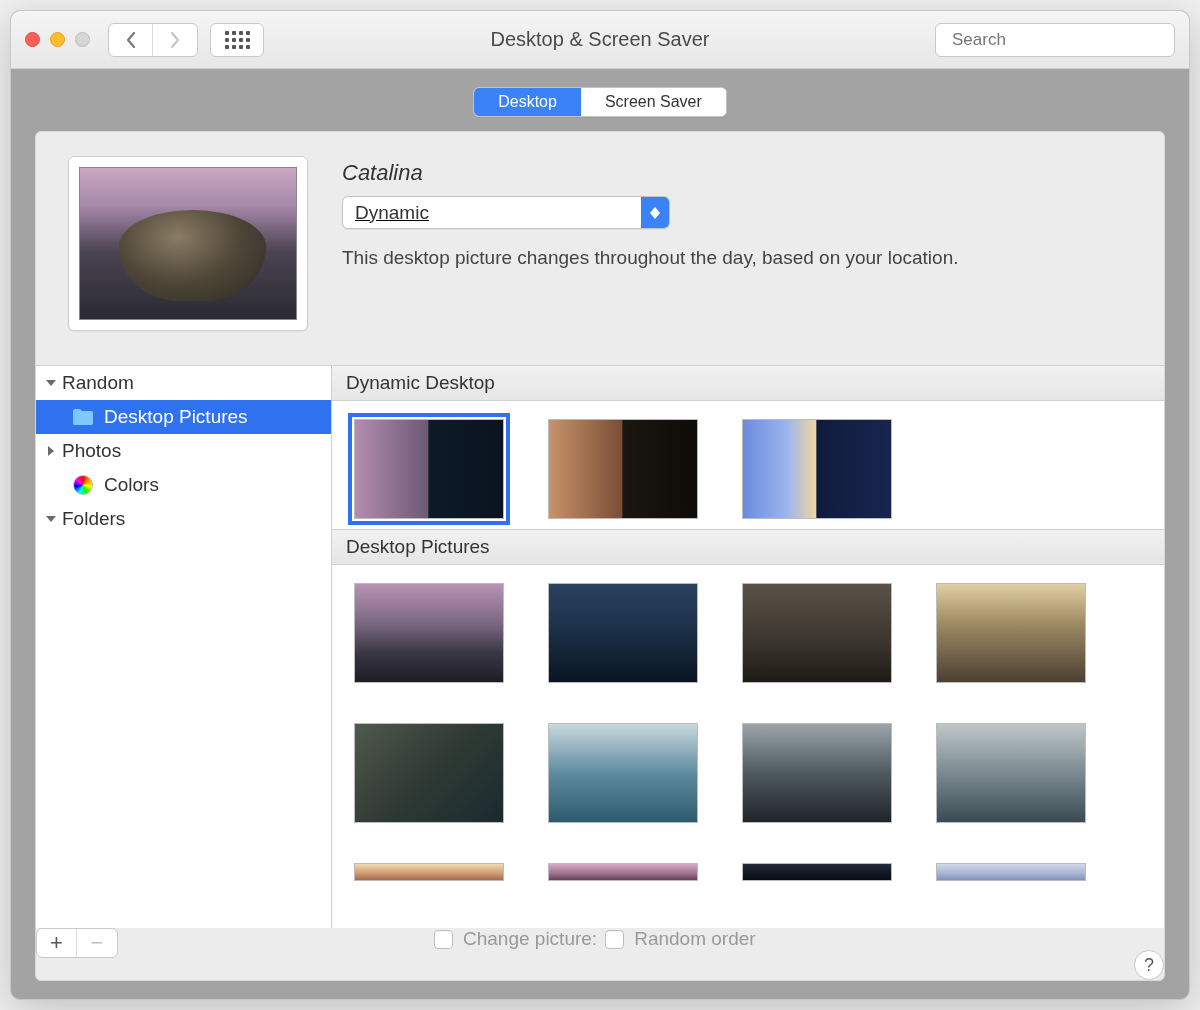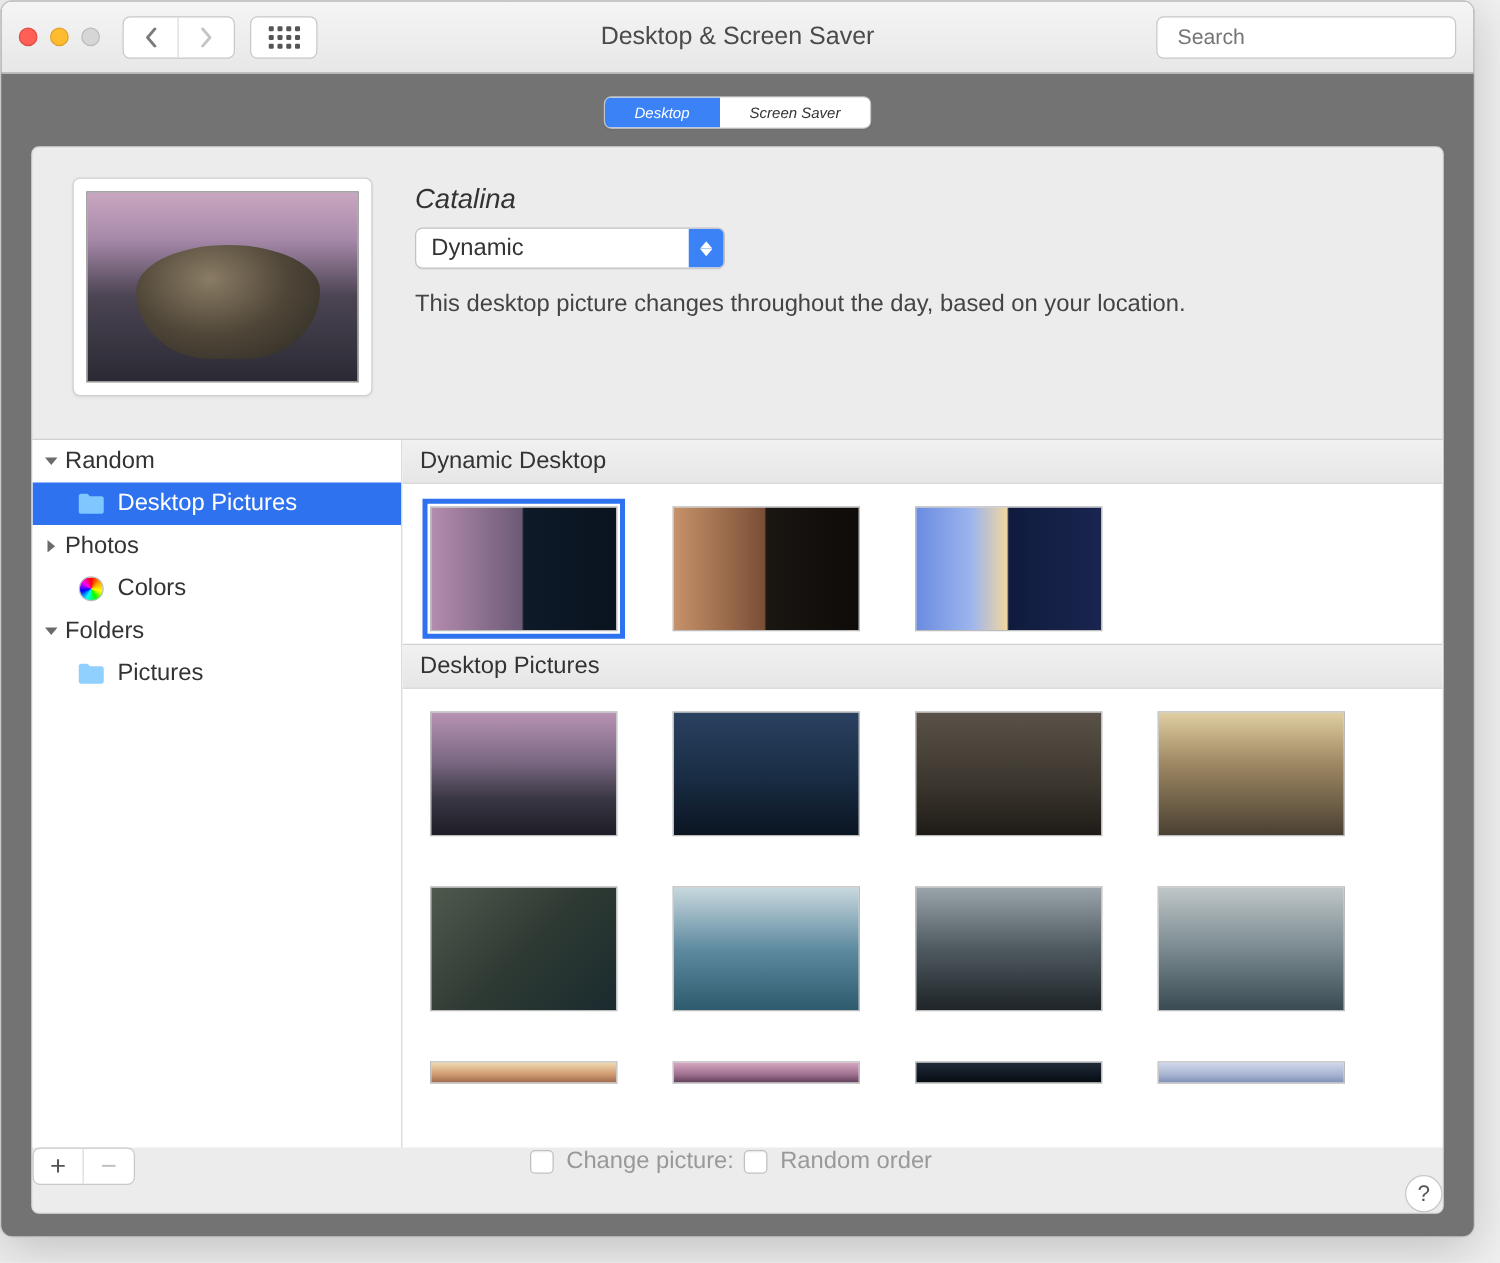--- a/index.html
+++ b/index.html
@@ -6,21 +6,22 @@
 body {
   font-family: -apple-system, "Helvetica Neue", Helvetica, Arial, sans-serif;
   background: #f0f0f0;
   width: 1200px;
   height: 1010px;
   overflow: hidden;
 }
 .window {
   width: 1180px;
   height: 990px;
-  background: #737373;
+  margin: 10px;
+  background: #a3a3a3;
   border-radius: 10px;
   border: 1px solid #c8c8c8;
   box-shadow: 0 10px 40px rgba(0,0,0,0.2);
   display: flex;
   flex-direction: column;
   overflow: hidden;
 }
 .titlebar {
   height: 58px;
   background: linear-gradient(#f5f5f5,#e7e7e7);
@@ -93,24 +94,23 @@
   align-self: center;
   display: flex;
   border: 1px solid #c3c3c3;
   border-radius: 6px;
   overflow: hidden;
   background: #fff;
   box-shadow: 0 1px 1px rgba(0,0,0,0.05);
 }
 .seg-tab {
   padding: 5px 24px;
-  font-size: 12px;
+  font-size: 16px;
   color: #333;
   background: #fff;
-  font-style: italic;
 }
 .seg-tab.active {
   background: #3b82f6;
   color: #fff;
 }
 .panel {
   flex: 1;
   margin-top: 14px;
   border: 1px solid #d8d8d8;
   border-radius: 6px;
@@ -142,27 +142,28 @@
 .preview-img::after {
   content:"";
   position:absolute; left:18%; right:14%; top:28%; bottom:12%;
   background: radial-gradient(ellipse at 40% 30%, #8a7c64 0%, #4f4638 50%, #2b2822 100%);
   border-radius: 50% 50% 40% 40% / 40% 40% 60% 60%;
 }
 .info-col { flex: 1; padding-top: 4px; }
 .wp-name { font-size: 22px; color: #333; margin-bottom: 10px; font-style: italic; }
 .popup {
   display: flex;
-  width: 248px;
+  width: 328px;
   border-radius: 6px;
   overflow: hidden;
   border: 1px solid #c2c2c2;
   height: 33px;
   background: #fff;
   box-shadow: 0 1px 1px rgba(0,0,0,0.05);
+  text-decoration: underline;
 }
 .popup-label {
   flex: 1;
   padding: 0 12px;
   font-size: 19px;
   color: #333;
   display: flex; align-items: center;
 }
 .popup-stepper {
   width: 28px;
@@ -404,29 +405,20 @@
               </span>
             <span>Colors</span>
           </div>
           <div class="tree-row">
             <span class="disclosure">
                 <svg viewBox="0 0 10 10">
                   <path d="M0 2 L5 8 L10 2 Z"></path>
                 </svg>
               </span>
             <span>Folders</span>
-          </div>
-          <div class="tree-row">
-            <span class="tree-indent"></span>
-            <span class="tree-icon folder-icon">
-                <svg viewBox="0 0 22 18">
-                  <path d="M1 3 Q1 1 3 1 L8 1 L10 3 L19 3 Q21 3 21 5 L21 15 Q21 17 19 17 L3 17 Q1 17 1 15 Z" fill="#8fd0ff"></path>
-                </svg>
-              </span>
-            <span>Pictures</span>
           </div>
         </div>
 
         <div class="collection">
           <div class="section-header">Dynamic Desktop</div>
           <div class="thumb-grid">
             <div class="thumb selected" style="background:linear-gradient(90deg,#b48cb0 0%, #6c5a76 49%, #0e1a28 50%, #0a1320 100%);"></div>
             <div class="thumb" style="background:linear-gradient(90deg,#c7926a 0%, #7a4e36 49%, #1a1612 50%, #0e0b08 100%);"></div>
             <div class="thumb" style="background:linear-gradient(90deg,#6a8ce0 0%, #9db5ee 30%, #f0d6a0 49%, #0f1b3d 50%, #1a2550 100%);"></div>
           </div>

